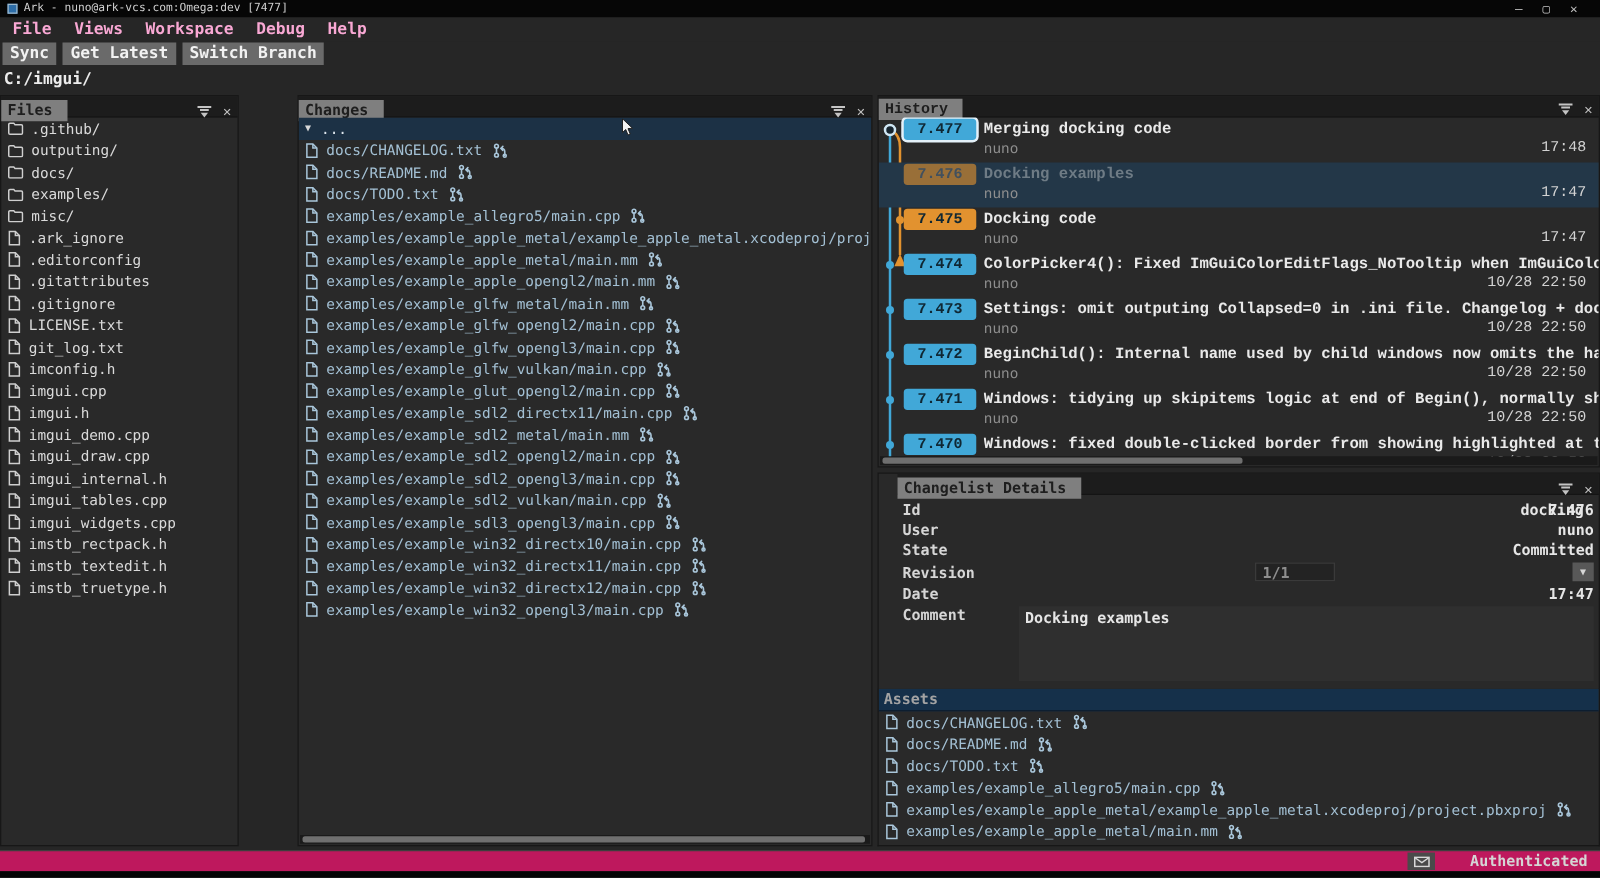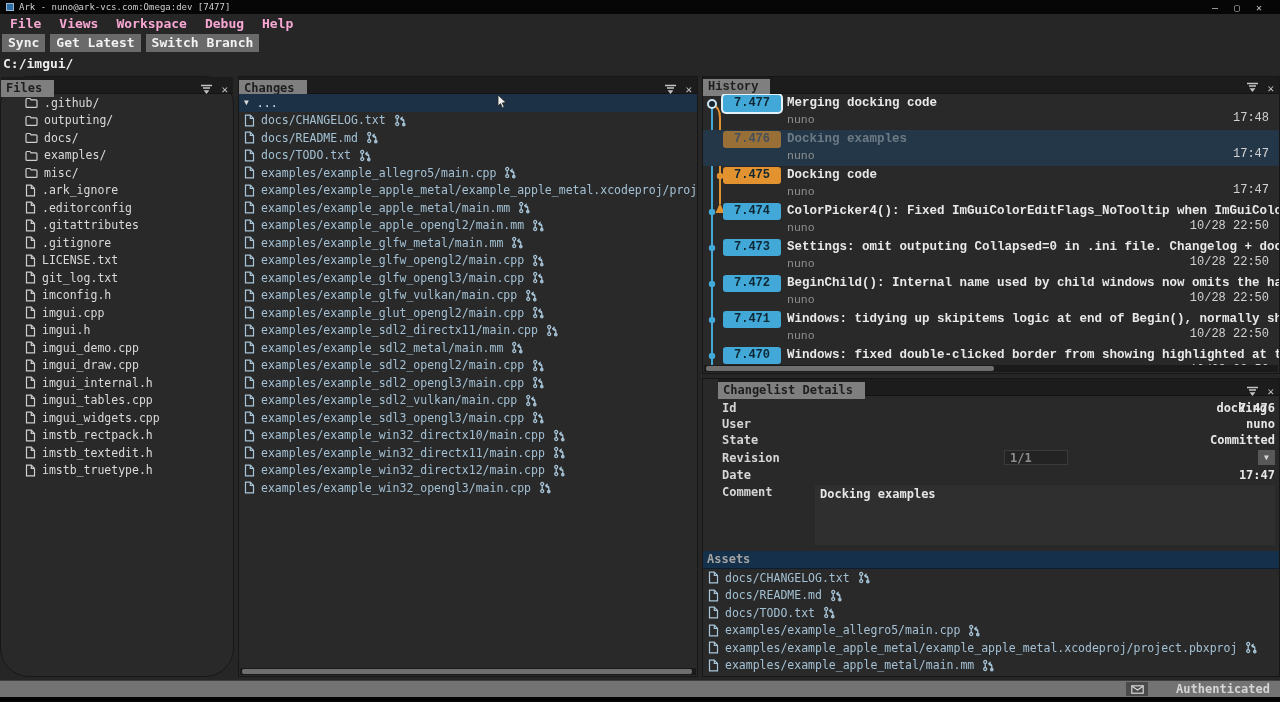--- a/index.html
+++ b/index.html
@@ -23,21 +23,21 @@
            padding:0 3px;font-size:13px;font-weight:bold;color:#ececec;}
 
   
   .panel{position:absolute;background:#292929;border:1px solid #171717;}
   .tabstrip{position:relative;height:17px;background:#1c1c1c;border-bottom:1px solid #141414;}
   .tab{display:inline-block;background:#7f7f7f;color:#1e1e1e;font-size:12px;font-weight:bold;
        padding:1px 12px 2px 5px;height:17px;line-height:14px;}
   .tabicons{position:absolute;right:5px;top:3px;display:flex;gap:8px;align-items:center;}
   .xglyph{font-size:11px;color:#c4c4c4;line-height:11px;}
 
-  .files-panel{left:0;top:76px;width:234px;height:601px;border-radius:29px;}
+  .files-panel{left:0;top:76px;width:191px;height:601px;}
   .changes-panel{left:238px;top:76px;width:460px;height:601px;}
   .history-panel{left:702px;top:76px;width:578px;height:298px;font-family:Liberation Mono, monospace;}
   .details-panel{left:702px;top:378px;width:578px;height:182px;padding-left:15px;}
   .assets-panel{left:702px;top:551px;width:578px;height:126px;overflow:hidden;border-top:none;}
 
   .plist{position:relative;overflow:hidden;}
   .frow{display:flex;align-items:center;height:17.5px;padding-left:5px;gap:6px;white-space:nowrap;
         font-size:11.5px;}
   .frow .icon{display:inline-flex;flex:0 0 auto;}
   .files-panel .frow{color:#dadada;}
@@ -81,21 +81,21 @@
           line-height:15px;margin-left:1px;}
   .drow-comment{align-items:flex-start;height:auto;margin-top:2px;}
   .commentbox{width:470px;height:60px;background:#2f2f2f;color:#e6e6e6;font-weight:bold;
               padding:2px 5px;font-size:12px;}
 
   
   .assets-header{height:18px;background:#15304a;color:#a3a3a3;font-size:12px;font-weight:bold;
                  line-height:17px;padding-left:4px;border-bottom:1px solid #0d1e30;}
 
   
-  .statusbar{position:absolute;left:0;top:680px;width:1280px;height:17px;background:#737373;
+  .statusbar{position:absolute;left:0;top:680px;width:1280px;height:17px;background:#be185d;
              border-top:1px solid #3d3d3d;display:flex;align-items:center;justify-content:flex-end;
              gap:28px;padding-right:10px;font-size:12px;color:#d5d5d5;font-weight:bold;}
   .mailbox{display:inline-flex;align-items:center;justify-content:center;width:22px;height:14px;background:#4a4a4a;}
   .bottomstrip{position:absolute;left:0;top:697px;width:1280px;height:5px;background:#040404;}
   .cursor{position:absolute;left:497px;top:95px;z-index:50;}
 </style>
 </head>
 <body>
 
 <div class="app">
@@ -130,21 +130,21 @@
     <div class="tabstrip">
       <span class="tab">Files</span>
       <span class="tabicons">
         <span class="icon"><svg width="13" height="11" viewBox="0 0 13 11">
               <path d="M1 1.5h11M3 4h7" stroke="#c4c4c4" stroke-width="1.6" fill="none"></path>
               <path d="M3.6 6.2h5.8L6.5 10z" fill="#c4c4c4"></path>
             </svg></span>
         <span class="xglyph">✕</span>
       </span>
     </div>
-    <div class="plist" style="height:581px;padding-left:19px;">
+    <div class="plist" style="height:581px;">
         <div class="frow">
           <span class="icon">
             <svg width="13" height="11" viewBox="0 0 13 11">
               <path d="M1 2.6 C1 1.9 1.4 1.5 2 1.5 h3 l1 1.3 h5 c.6 0 1 .4 1 1 v5.6 c0 .6-.4 1-1 1 H2 c-.6 0-1-.4-1-1 Z" fill="none" stroke="currentColor" stroke-width="1.2"></path>
             </svg>
           </span>
           <span>.github/</span>
         </div>
         <div class="frow">
           <span class="icon">

